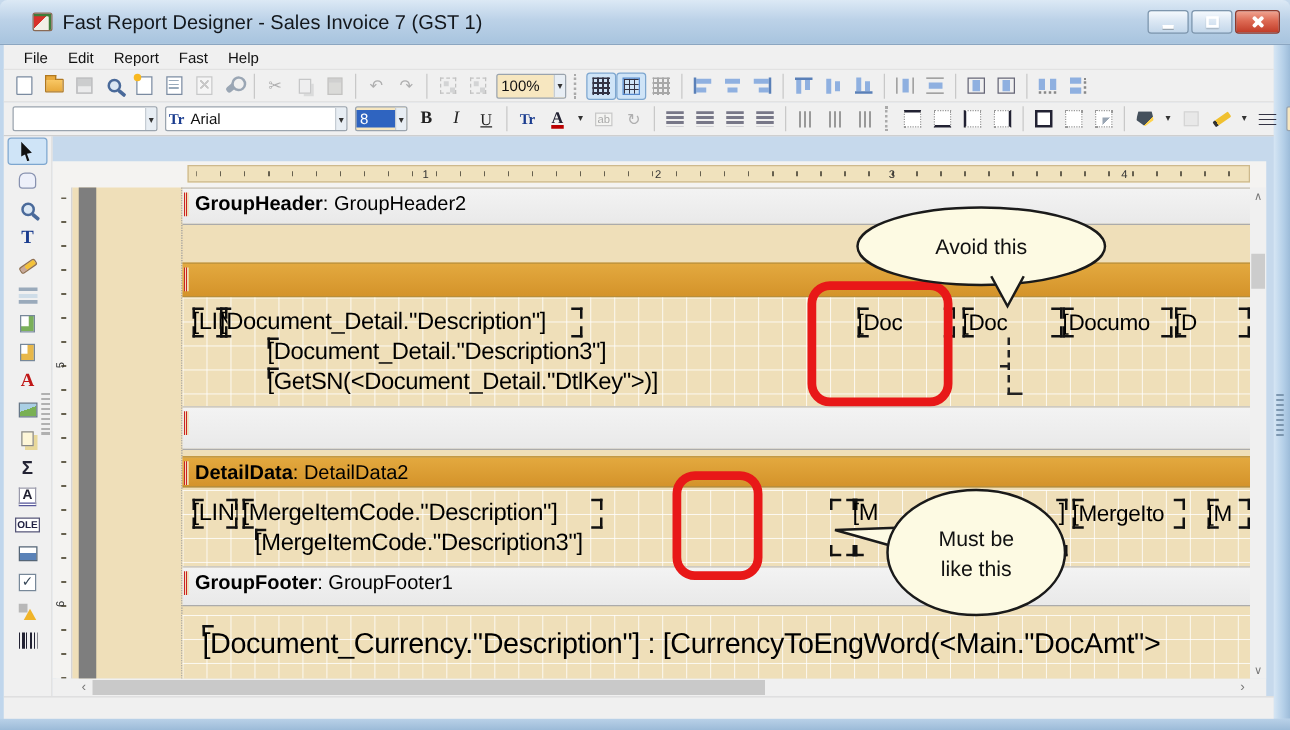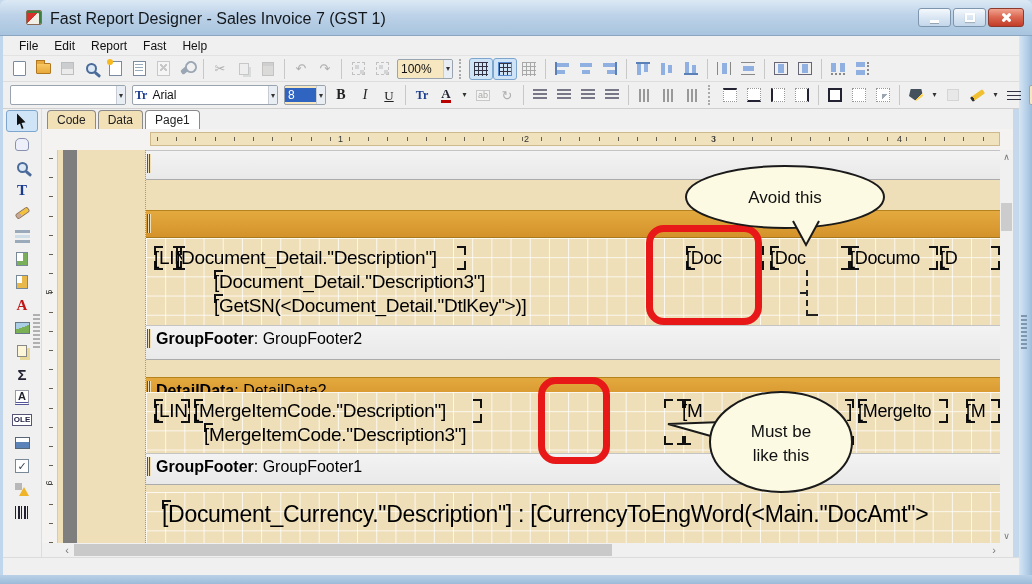--- a/index.html
+++ b/index.html
@@ -142,21 +142,21 @@
   .bandh{background:linear-gradient(#f3f3f3,#e9e9e9);border-top:1px solid #c4c4c4;border-bottom:1px solid #ababab}
   .bandh.orange{background:linear-gradient(#e3a93f,#d4932a);border-top:1px solid #b5821e;border-bottom:1px solid #a87a1c}
   .bandc{background-color:#efdfb9;background-image:linear-gradient(to right,rgba(255,255,255,.8) 1px,transparent 1px),linear-gradient(to bottom,rgba(255,255,255,.8) 1px,transparent 1px);background-size:19.2px 19.2px;overflow:hidden}
   .btitle{position:absolute;left:10px;top:4px;font-size:16px;color:#000;white-space:nowrap}
   .btitle .bb{font-weight:bold}
   .bmark{position:absolute;left:1px;top:3px;width:4px;height:19px;background:repeating-linear-gradient(90deg,#c22 0 1px,#efdfb9 1px 2px)}
   
   .b-gh2h{top:21px;height:30px}   .b-gh2c{top:51px;height:30px}
   .b-dd1h{top:81px;height:28px}   .b-dd1c{top:109px;height:87px}
   .b-gf2h{top:196px;height:35px}
-  .b-dd2h{top:248px;height:25px}  .b-dd2c{top:263px;height:68px}
+  .b-dd2h{top:236px;height:25px}  .b-dd2c{top:263px;height:68px}
   .b-gf1h{top:324px;height:32px}  .b-gf1c{top:363px;height:51px}
 
   
   .tobj{position:absolute;font-size:19px;color:#000;white-space:nowrap;overflow:hidden;line-height:24px;letter-spacing:-.3px}
   .big{font-size:23px;line-height:28px}
   .corners,.cornerTL{background-repeat:no-repeat;background-image:
     linear-gradient(#111,#111),linear-gradient(#111,#111),
     linear-gradient(#111,#111),linear-gradient(#111,#111),
     linear-gradient(#111,#111),linear-gradient(#111,#111),
     linear-gradient(#111,#111),linear-gradient(#111,#111);
@@ -486,65 +486,59 @@
       </div>
       <div class="pbtn" data-name="shape-object-tool">
         <span class="pic pic-shape" data-name="shape-icon"></span>
       </div>
       <div class="pbtn" data-name="barcode-object-tool">
         <span class="pic pic-barcode" data-name="barcode-icon"></span>
       </div>
     </div>
   <div class="abs palette-grip" data-name="palette-grip"></div>
 
-  <div class="abs tabsrow" data-name="designer-tabs">
-
-  <span class="tab" data-name="tab-code"><span>Code</span></span>
-      <span class="tab" data-name="tab-data"><span>Data</span></span>
-      <span class="tab active" data-name="tab-page1"><span>Page1</span></span>
-    </div>
 
   <div class="abs canvas" data-name="design-canvas">
     <div class="hruler" data-name="horizontal-ruler">
         <b data-name="item-1">1</b>
         <b data-name="item-2">2</b>
         <b data-name="item-3">3</b>
         <b data-name="item-4">4</b>
       </div>
     <div class="vruler" data-name="vertical-ruler">
         <b data-name="item-5">5</b>
         <b data-name="item-6">6</b>
       </div>
     <div class="page" data-name="report-page"></div>
     <div class="margin-bar" data-name="page-margin-bar"></div>
     <div class="band-edge" data-name="band-left-edge"></div>
 
     <div class="bandh b-gh2h" data-name="band-header-groupheader2">
       <span class="bmark" data-name="band-marker-icon"></span>
+      <span class="btitle"><span class="bb" data-name="band-type">GroupHeader</span><span data-name="band-name">: GroupHeader2</span></span>
     </div>
 
     <div class="bandh orange b-dd1h" data-name="band-header-detaildata1">
       <span class="bmark" data-name="band-marker-icon"></span>
     </div>
     <div class="bandc b-dd1c" data-name="band-content-detaildata1">
       <div class="tobj corners" style="left:8px;top:8px;width:28px;height:24px" data-name="text-object">[LIN</div>
       <div class="tobj corners" style="left:30px;top:8px;width:290px;height:24px" data-name="text-object">[Document_Detail."Description"]</div>
       <div class="tobj cornerTL" style="left:68px;top:32px;width:330px;height:24px" data-name="text-object">[Document_Detail."Description3"]</div>
       <div class="tobj cornerTL" style="left:68px;top:56px;width:372px;height:24px" data-name="text-object">[GetSN(&lt;Document_Detail."DtlKey"&gt;)]</div>
       <div class="tobj corners" style="left:540px;top:8px;width:78px;height:24px;font-size:18px" data-name="text-object">[Doc</div>
       <div class="tobj corners" style="left:624px;top:8px;width:80px;height:24px;font-size:18px" data-name="text-object">[Doc</div>
       <div class="tobj corners" style="left:704px;top:8px;width:88px;height:24px;font-size:18px" data-name="text-object">[Documo</div>
       <div class="tobj corners" style="left:794px;top:8px;width:60px;height:24px;font-size:18px" data-name="text-object">[D</div>
       <div class="dashv" style="left:660px;top:32px;width:12px;height:46px" data-name="stretched-object-outline"></div>
       <div class="dashtick" style="left:654px;top:54px;width:8px" data-name="stretched-object-tick"></div>
     </div>
 
     <div class="bandh b-gf2h" data-name="band-header-groupfooter2">
       <span class="bmark" data-name="band-marker-icon"></span>
-      <span class="btitle"><span class="bb" data-name="band-type">GroupFooter</span><span data-name="band-name">: GroupFooter2</span></span>
     </div>
 
     <div class="bandh orange b-dd2h" data-name="band-header-detaildata2">
       <span class="bmark" data-name="band-marker-icon"></span>
       <span class="btitle"><span class="bb" data-name="band-type">DetailData</span><span data-name="band-name">: DetailData2</span></span>
     </div>
     <div class="bandc b-dd2c" data-name="band-content-detaildata2">
       <div class="tobj corners" style="left:8px;top:7px;width:36px;height:24px" data-name="text-object">[LINE</div>
       <div class="tobj corners" style="left:48px;top:7px;width:288px;height:24px" data-name="text-object">[MergeItemCode."Description"]</div>
       <div class="tobj cornerTL" style="left:58px;top:31px;width:334px;height:24px" data-name="text-object">[MergeItemCode."Description3"]</div>

